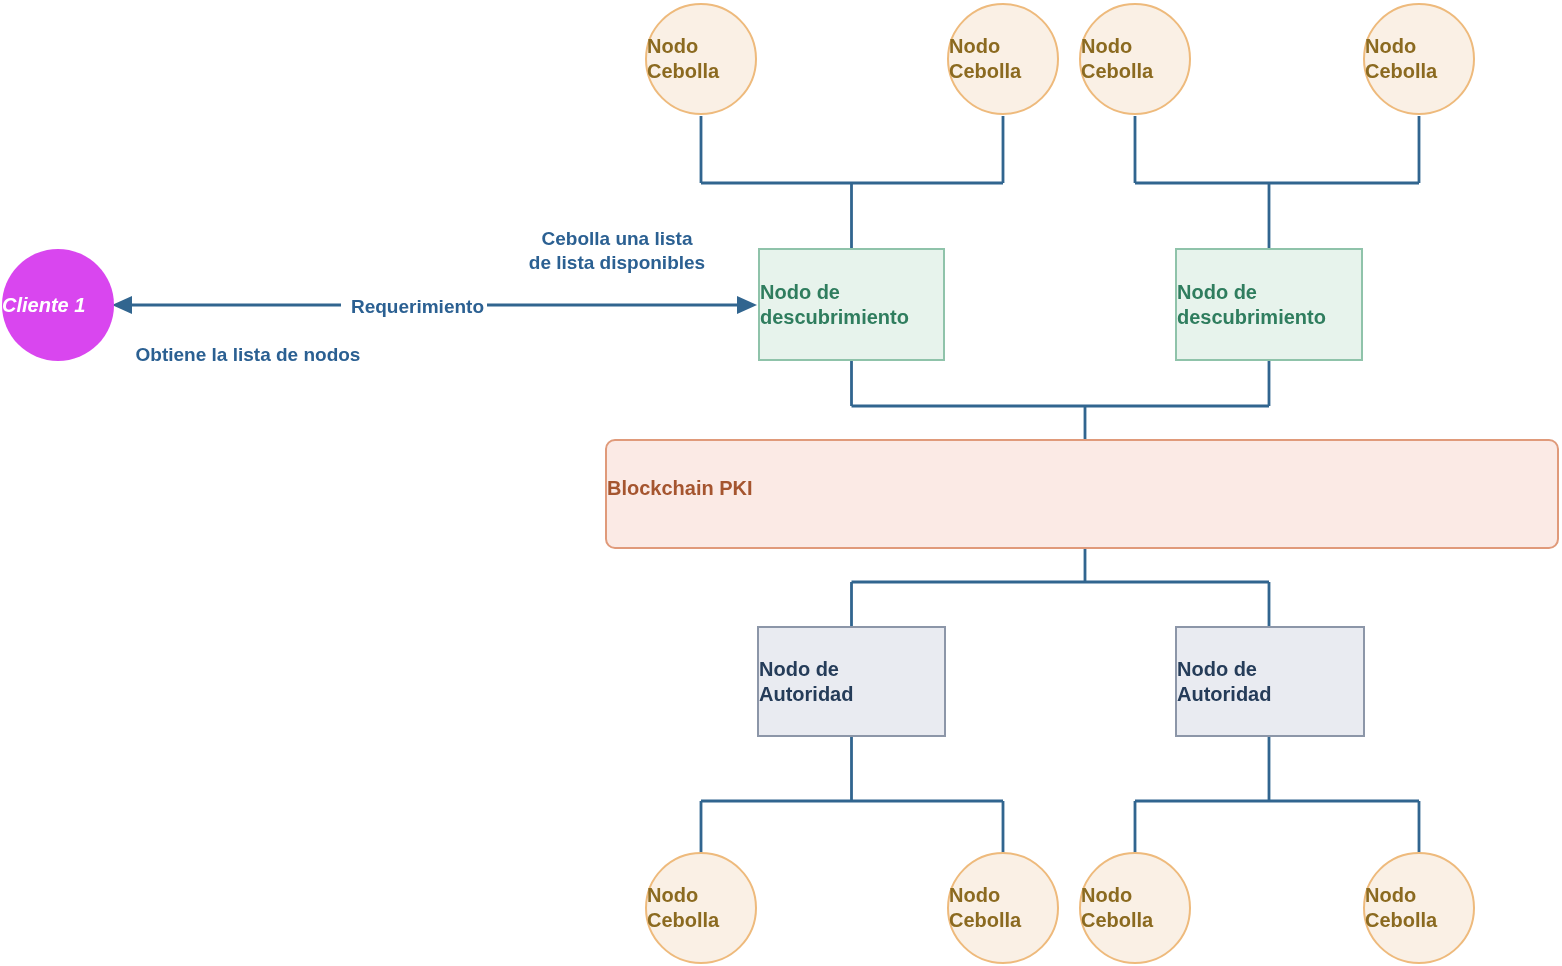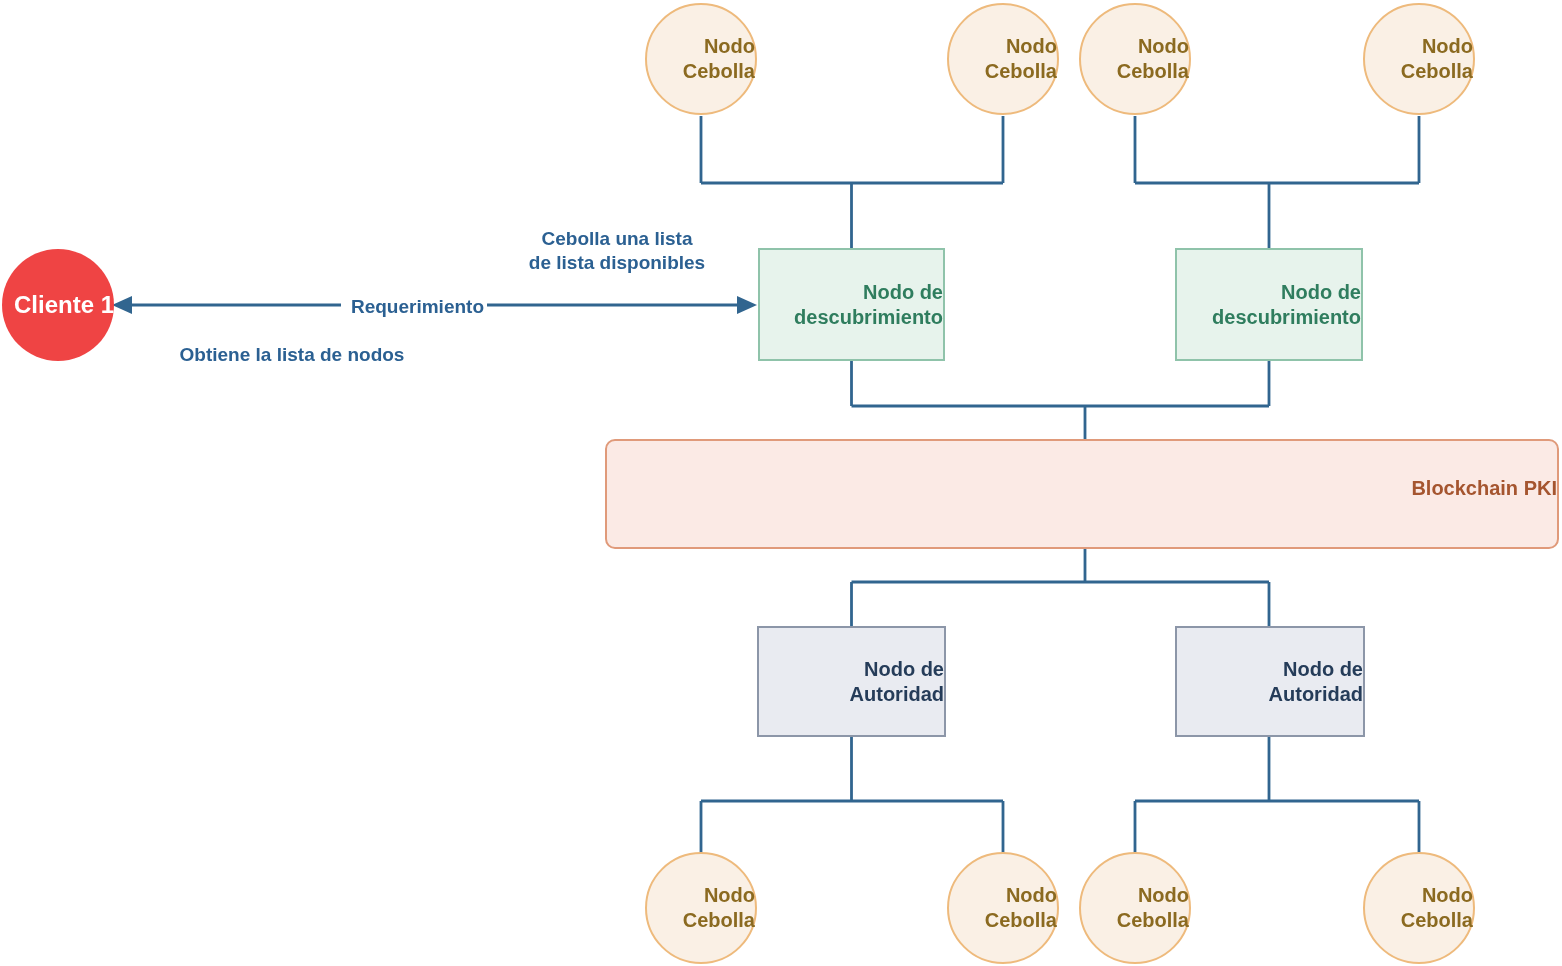--- a/index.html
+++ b/index.html
@@ -14,21 +14,21 @@
   .connectors {
     position: absolute;
     left: 0; top: 0;
     width: 1562px; height: 966px;
   }
   .node {
     position: absolute;
     box-sizing: border-box;
     display: flex;
     flex-direction: column;
-    align-items: flex-end;
+    align-items: flex-start;
     justify-content: center;
     text-align: center;
     font-weight: bold;
     line-height: 1.25;
   }
   .onion-circle {
     width: 112px; height: 112px;
     border-radius: 50%;
     background: #FAF0E5;
     border: 2.5px solid #EEBA7C;
@@ -50,23 +50,24 @@
   }
   .authority-box {
     background: #E9EBF1;
     border: 2px solid #8C96A8;
     color: #253C59;
     font-size: 20px;
   }
   .client-circle {
     width: 112px; height: 112px;
     border-radius: 50%;
-    background: #ef4444;
+    background: #d946ef;
     color: #ffffff;
-    font-size: 24px;
+    font-size: 20px;
+    font-style: italic;
   }
   .flow-label {
     position: absolute;
     color: #2B6092;
     font-weight: bold;
     font-size: 19px;
     line-height: 1.26;
     text-align: center;
   }
 </style>
@@ -91,21 +92,21 @@
     <span>Cliente 1</span>
   </div>
 
   <div class="flow-label" style="left:487px; top:227px; width:260px;">
     <div>Cebolla una lista</div>
     <div>de lista disponibles</div>
   </div>
   <div class="flow-label" style="left:344px; top:295px; width:140px;text-align:right;">
     <span>Requerimiento</span>
   </div>
-  <div class="flow-label" style="left:132px; top:343px; width:232px;margin-left:44px;">
+  <div class="flow-label" style="left:132px; top:343px; width:232px;">
     <span>Obtiene la lista de nodos</span>
   </div>
 
   <div class="node onion-circle" style="left:645px; top:3px;">
     <span>Nodo</span>
     <span>Cebolla</span>
   </div>
   <div class="node onion-circle" style="left:947px; top:3px;">
     <span>Nodo</span>
     <span>Cebolla</span>

